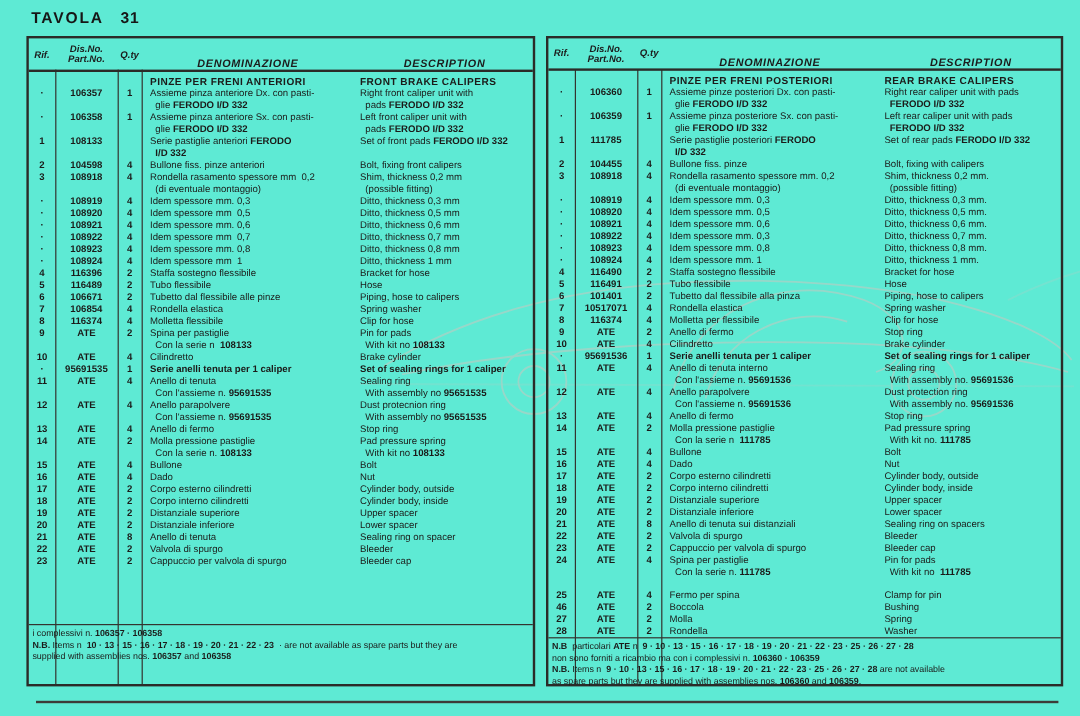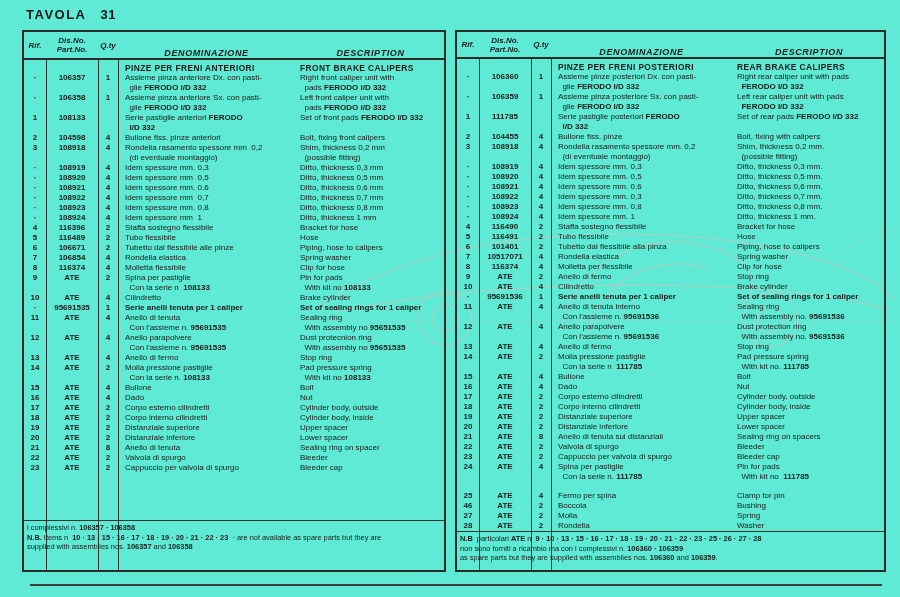--- a/index.html
+++ b/index.html
@@ -670,18 +670,19 @@
          <span class="cell rif">28</span>
          <span class="cell part">ATE</span>
          <span class="cell qty">2</span>
          <span class="cell den">Rondella</span>
          <span class="cell desc">Washer</span>
        </div>
       </div>
     <div class="tnotes">
         <div class="note-line"><b>N.B</b>  particolari <b>ATE</b> n  <b>9 · 10 · 13 · 15 · 16 · 17 · 18 · 19 · 20 · 21 · 22 · 23 · 25 · 26 · 27 · 28</b></div>
         <div class="note-line">non sono forniti a ricambio ma con i complessivi n. <b>106360 · 106359</b></div>
+        <div class="note-line"><b>N.B.</b> Items n  <b>9 · 10 · 13 · 15 · 16 · 17 · 18 · 19 · 20 · 21 · 22 · 23 · 25 · 26 · 27 · 28</b> are not available</div>
         <div class="note-line">as spare parts but they are supplied with assemblies nos. <b>106360</b> and <b>106359</b>.</div>
       </div>
   </section>
 
   <div class="page-bottom-line"></div>
 </div>
 
 </body></html>

